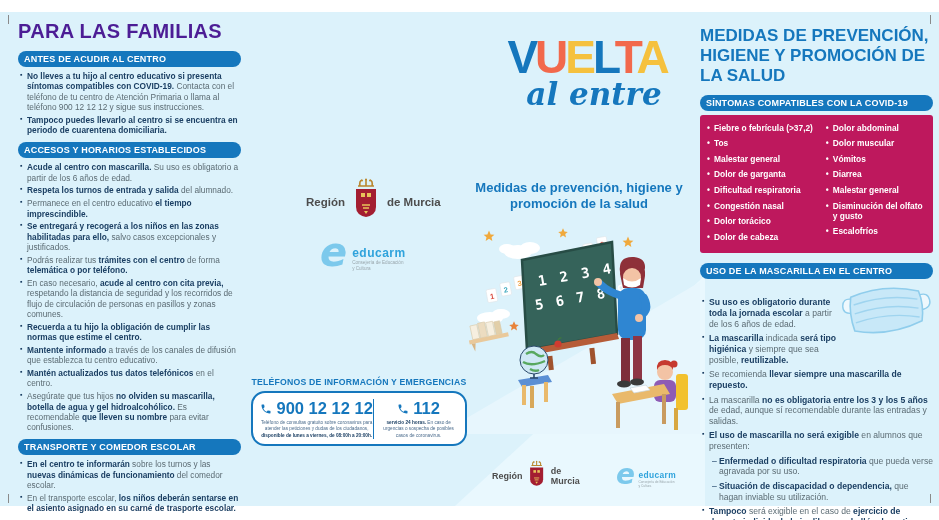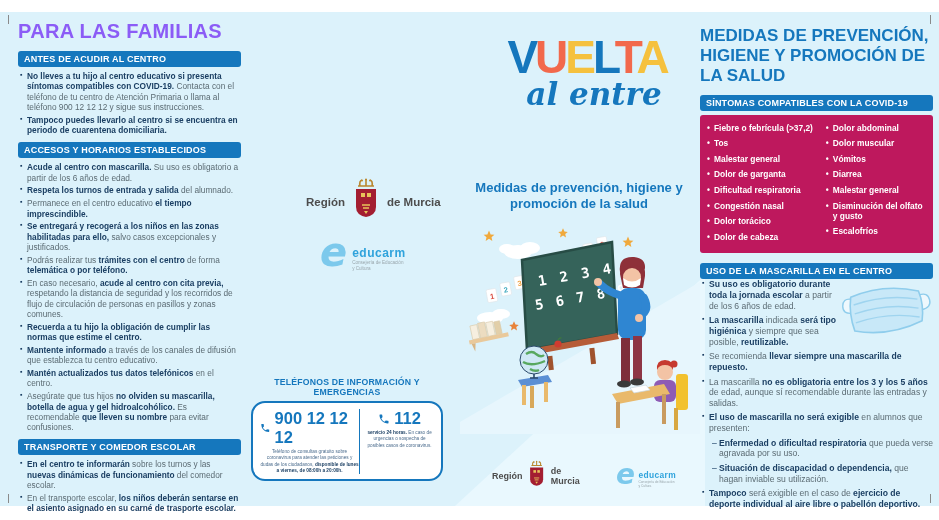--- a/index.html
+++ b/index.html
@@ -5,26 +5,26 @@
   html,body{margin:0;padding:0;}
   body{font-family:"Liberation Sans",sans-serif;background:#ffffff;}
   .sheet{position:relative;width:939px;height:520px;background:#ffffff;overflow:hidden;}
   .bg{position:absolute;left:0;top:12px;width:939px;height:494px;background:#dcf2fb;}
   .diagonal-band{position:absolute;left:455px;top:225px;width:250px;height:281px;
     background:#e9f8fe;clip-path:polygon(0 100%,100% 18%,100% 100%);}
   .crop{position:absolute;width:1px;height:9px;background:#8a8a8a;}
 
   
   .bar{background:#1577bd;color:#ffffff;font-weight:bold;font-size:9px;
-    padding:3px 6px;border-radius:3px;letter-spacing:.2px;}
+    padding:3px 6px;border-radius:8px;letter-spacing:.2px;}
   b{color:#1b3f63;}
 
   
   .left-panel{position:absolute;left:18px;top:20px;width:223px;}
-  .panel-title{color:#8b5cf6;font-weight:bold;font-size:20px;letter-spacing:.3px;margin:0 0 8px 0;}
+  .panel-title{color:#4c1d95;font-weight:bold;font-size:20px;letter-spacing:.3px;margin:0 0 8px 0;}
   .sec-header{margin:7px 0 4px 0;}
   ul.bullets{list-style:none;margin:0;padding:0 0 0 2px;}
   ul.bullets li{position:relative;padding-left:7px;font-size:8.3px;line-height:1.24;
     color:#5b6b73;margin-bottom:2.6px;}
   ul.bullets li::before{content:"▪";position:absolute;left:0;top:0;color:#1b3f63;font-size:7px;}
 
   
   .logo-wrap{position:absolute;left:462px;top:34px;width:250px;text-align:center;}
   .logo-word{font-weight:bold;font-size:46px;letter-spacing:-3px;line-height:1;}
   .lv0,.lv3{color:#1577bd;} .lv1,.lv4{color:#f2694c;} .lv2,.lv5{color:#f5c13e;}
@@ -41,21 +41,21 @@
   .educarm{display:flex;align-items:flex-start;gap:5px;}
   .educarm .big-e{font-family:"DejaVu Sans",sans-serif;font-style:italic;font-weight:bold;
     font-size:40px;line-height:.8;color:#7cc9ec;}
   .educarm .name{color:#2fa3dc;font-size:12px;font-weight:bold;letter-spacing:.5px;margin-top:10px;}
   .educarm .sub{color:#9aa7ad;font-size:4.6px;line-height:1.3;}
   .educarm-a{position:absolute;left:320px;top:236px;}
   .educarm-b{transform:scale(.7);transform-origin:left center;}
 
   .illustration{position:absolute;left:460px;top:222px;width:240px;height:212px;}
 
-  .phones{position:absolute;left:251px;top:377px;width:192px;}
+  .phones{position:absolute;left:251px;top:377px;width:216px;}
   .phones-title{color:#1577bd;font-weight:bold;font-size:8.7px;text-align:center;
     letter-spacing:.2px;margin-bottom:4px;}
   .phone-box{background:#ffffff;border:2px solid #1577bd;border-radius:14px;
     display:flex;padding:6px 7px 5px 7px;}
   .phone-col{display:flex;flex-direction:column;align-items:center;}
   .phone-col.main{width:59%;padding-right:0;border-right:1px solid #1577bd;}
   .phone-col.emerg{width:41%;padding-left:5px;}
   .phone-num{display:flex;align-items:center;gap:4px;color:#1577bd;font-weight:bold;font-size:16.5px;}
   .phone-desc{font-size:4.7px;line-height:1.35;color:#4a6b8c;text-align:center;margin-top:2px;}
   .phone-desc b{color:#1b3f63;}
@@ -67,21 +67,21 @@
   .right-panel{position:absolute;left:700px;top:26px;width:233px;}
   .right-title{color:#1577bd;font-weight:bold;font-size:17px;line-height:1.17;margin:0 0 9px 0;}
   .symptoms-box{background:#be185d;border-radius:3px;margin-top:4px;padding:8px 6px 6px 7px;
     display:flex;}
   .symptoms-box ul{list-style:none;margin:0;padding:0;}
   .symptoms-box li{position:relative;padding-left:7px;color:#ffffff;font-weight:bold;
     font-size:8.4px;line-height:1.2;margin-bottom:5.5px;}
   .symptoms-box li::before{content:"•";position:absolute;left:0;top:0;}
   .sym-col1{width:54%;} .sym-col2{width:46%;}
   .mask-sec{position:relative;margin-top:10px;}
-  .mask-sec .bar{margin-bottom:0;}
+  .mask-sec .bar{margin-bottom:18px;}
   ul.bullets li.narrow{width:57%;}
   ul.mask-list li{font-size:8.6px;margin-bottom:4px;}
   ul.subdash{list-style:none;margin:0 0 4px 0;padding:0 0 0 12px;}
   ul.subdash li{position:relative;padding-left:7px;font-size:8.6px;line-height:1.24;
     color:#5b6b73;margin-bottom:4px;}
   ul.subdash li::before{content:"–";position:absolute;left:0;top:0;color:#1b3f63;}
   .mask-art{position:absolute;right:-2px;top:18px;}
 </style>
 </head>
 <body>

